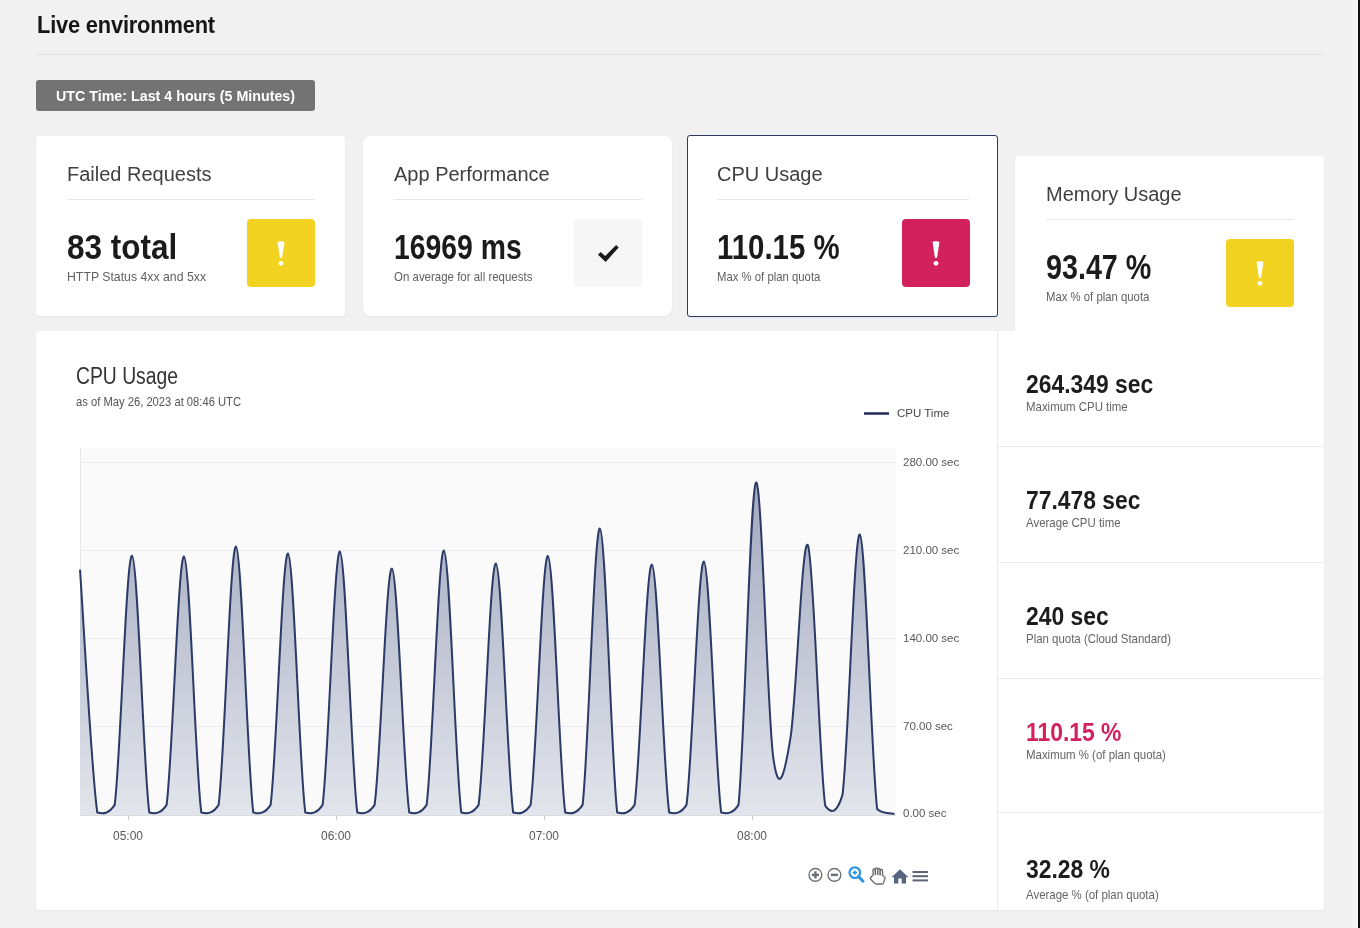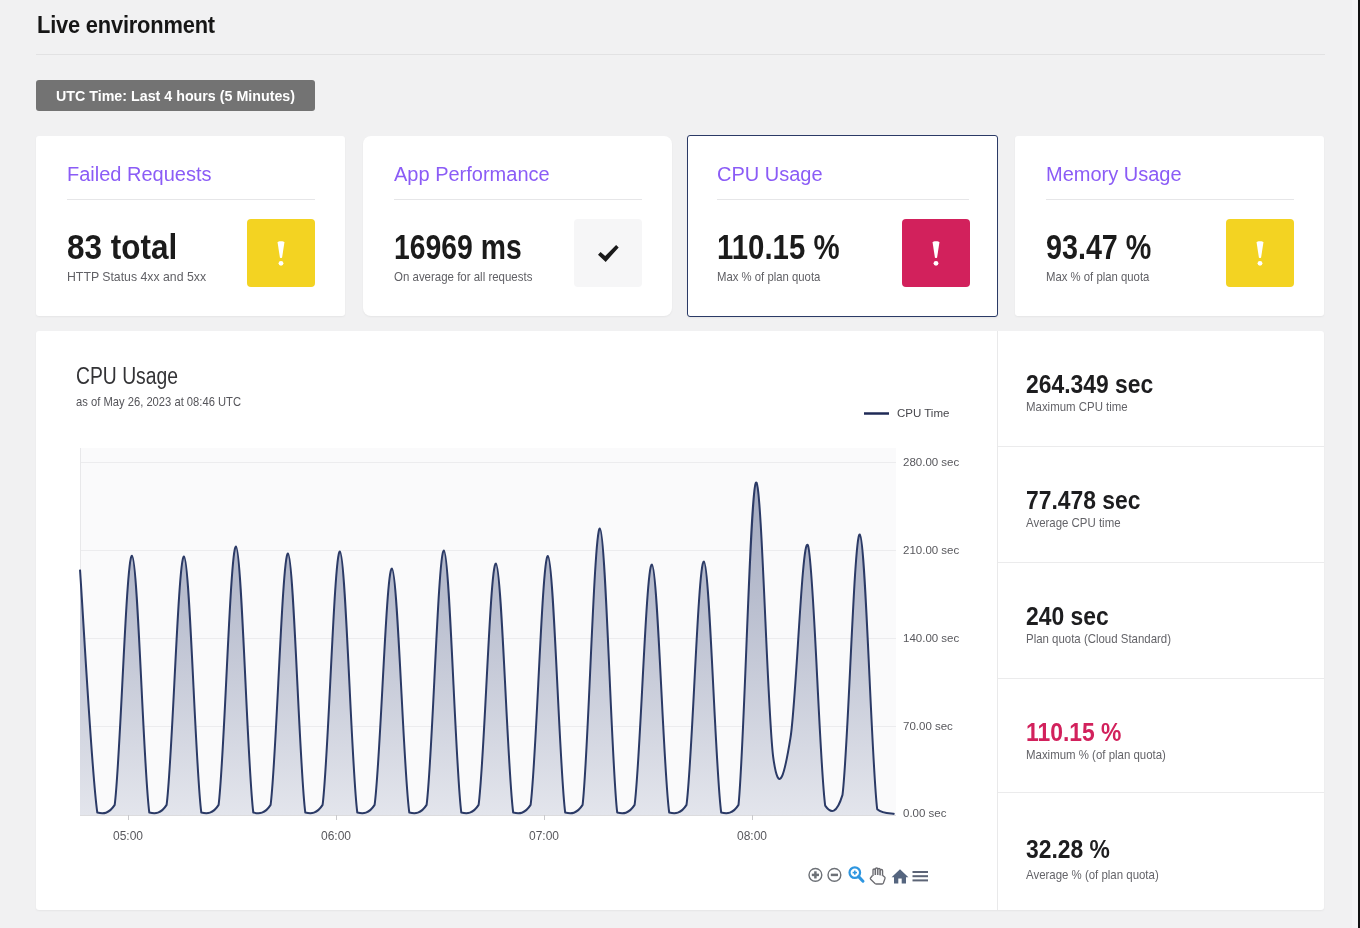--- a/index.html
+++ b/index.html
@@ -4,21 +4,21 @@
 <style>
 * { margin:0; padding:0; box-sizing:border-box; }
 html,body { width:1360px; height:928px; background:#f1f1f2; font-family:"Liberation Sans",sans-serif; position:relative; overflow:hidden; }
 .abs { position:absolute; }
 .page-title { left:37px; top:12px; font-size:23px; font-weight:bold; color:#161616; letter-spacing:-0.2px; transform:scaleX(0.95); transform-origin:left top; }
 .hr-top { left:36px; top:54px; width:1289px; height:1px; background:#e2e2e3; }
 .badge { left:36px; top:80px; width:279px; height:31px; background:#737373; border-radius:3px; }
 .badge span { position:absolute; left:20px; top:0; line-height:31px; color:#fff; font-size:15.5px; font-weight:bold; white-space:nowrap; transform:scaleX(0.92); transform-origin:left top; }
 .card { background:#fff; border-radius:3px; box-shadow:0 1px 2px rgba(0,0,0,0.05); }
 .scard { top:136px; height:180px; width:309px; }
-.scard .ct { position:absolute; left:31px; top:27px; font-size:20px; color:#8b5cf6; white-space:nowrap; }
+.scard .ct { position:absolute; left:31px; top:27px; font-size:20px; color:#404040; white-space:nowrap; }
 .scard .cdiv { position:absolute; left:31px; right:30px; top:63px; height:1px; background:#e6e6e8; }
 .scard .val { position:absolute; left:31px; top:91px; font-size:35px; font-weight:bold; color:#1b1b1b; white-space:nowrap; transform-origin:left top; }
 .scard .sub { position:absolute; left:31px; top:133px; font-size:13.5px; color:#606065; white-space:nowrap; transform-origin:left top; }
 .scard .icon { position:absolute; right:30px; top:83px; width:68px; height:68px; border-radius:4px; text-align:center; line-height:68px; }
 .icon-y { background:#f3d322; }
 .icon-r { background:#d2215c; }
 .icon-g { background:#f6f6f7; }
 #card3 { border:1.5px solid #2b3a66; left:687px; top:135px; width:311px; height:182px; }
 #card3 .ct, #card3 .val, #card3 .sub { left:29px; }
 #card3 .cdiv { left:29px; right:28px; }
@@ -63,21 +63,21 @@
 <div class="abs card scard" id="card3">
   <div class="ct">CPU Usage</div>
     <div class="cdiv"></div>
   <div class="val" style="transform:scaleX(0.84);">110.15 %</div>
   <div class="sub" style="transform:scaleX(0.84);">Max % of plan quota</div>
   <div class="icon icon-r"><svg width="68" height="68" viewBox="0 0 68 68">
         <path d="M30.6 23.5 C30.6 21.8 37.4 21.8 37.4 23.5 L35.1 38.5 Q34 39.6 32.9 38.5 Z" fill="#fff"></path>
         <circle cx="34" cy="44.3" r="2.4" fill="#fff"></circle>
       </svg></div>
 </div>
-<div class="abs card scard" style="left:1015px;">
+<div class="abs card scard" style="left:1015px;margin-top:20px;">
   <div class="ct">Memory Usage</div>
     <div class="cdiv"></div>
   <div class="val" style="transform:scaleX(0.82);">93.47 %</div>
   <div class="sub" style="transform:scaleX(0.84);">Max % of plan quota</div>
   <div class="icon icon-y"><svg width="68" height="68" viewBox="0 0 68 68">
         <path d="M30.6 23.5 C30.6 21.8 37.4 21.8 37.4 23.5 L35.1 38.5 Q34 39.6 32.9 38.5 Z" fill="#fff"></path>
         <circle cx="34" cy="44.3" r="2.4" fill="#fff"></circle>
       </svg></div>
 </div>
 
@@ -95,21 +95,21 @@
     <div class="l">Average CPU time</div>
 </div>
 <div class="abs srow srow-b" style="top:562px;">
   <div class="v">240 sec</div>
     <div class="l">Plan quota (Cloud Standard)</div>
 </div>
 <div class="abs srow srow-b" style="top:678px;">
   <div class="v" style="color:#d2215c;">110.15 %</div>
     <div class="l">Maximum % (of plan quota)</div>
 </div>
-<div class="abs srow srow-b" style="top:792px;">
+<div class="abs srow srow-b" style="top:812px;">
   <div class="v" style="top:41px;">32.28 %</div>
     <div class="l" style="top:74px;">Average % (of plan quota)</div>
 </div>
 
 <svg class="abs" style="left:36px; top:331px;" width="961" height="579" viewBox="0 0 961 579">
   <defs>
     <linearGradient id="fillg" x1="0" y1="131" x2="0" y2="484" gradientUnits="userSpaceOnUse">
       <stop offset="0" stop-color="#9ea5bc"></stop>
       <stop offset="1" stop-color="#e3e5ec"></stop>
     </linearGradient>

